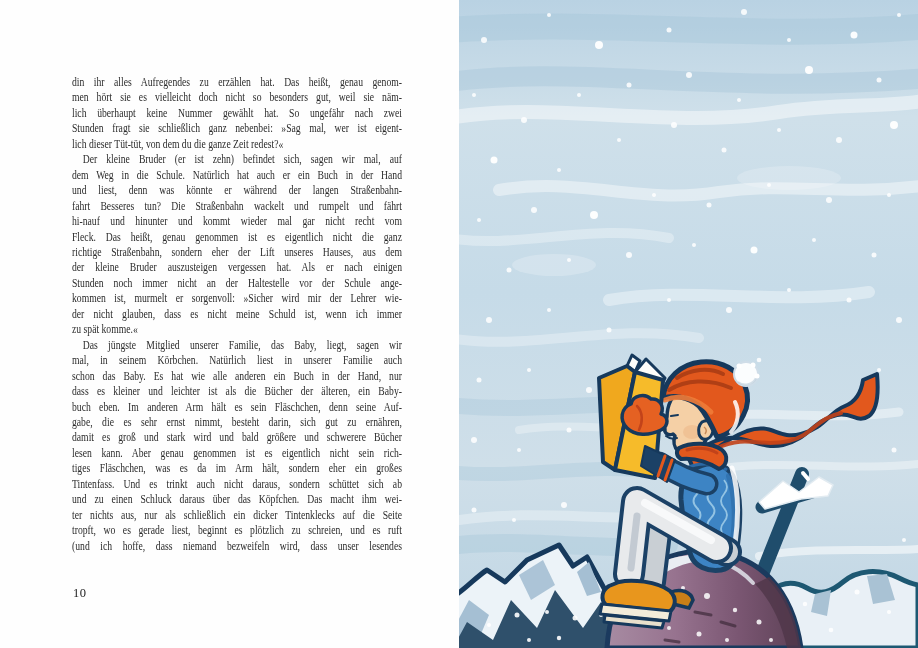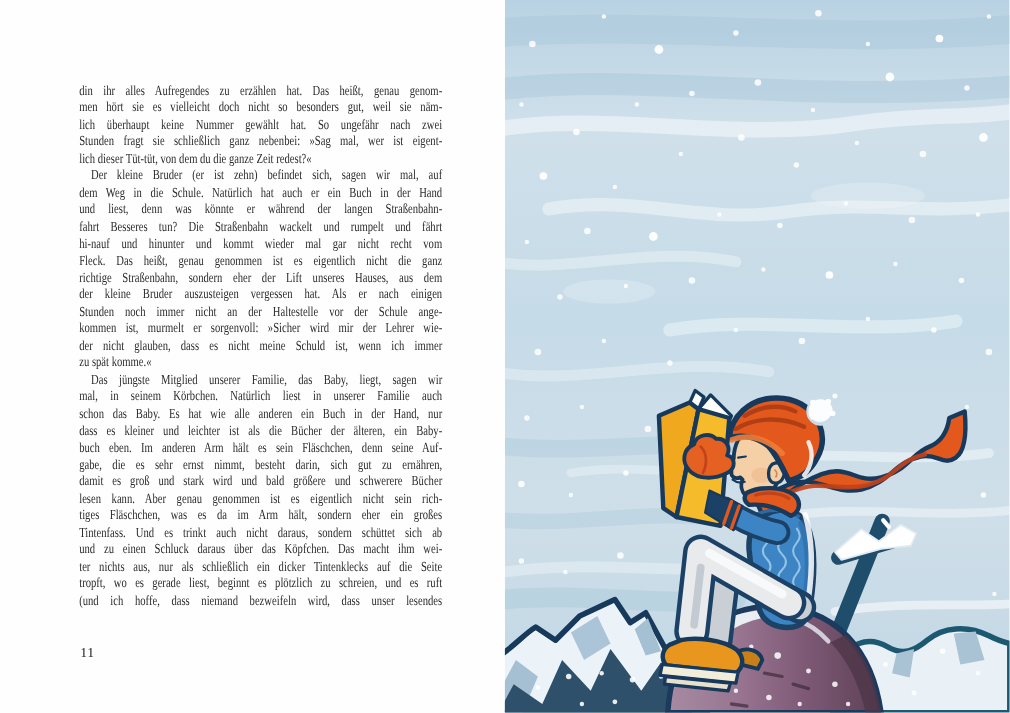--- a/index.html
+++ b/index.html
@@ -56,21 +56,21 @@
           <span class="line">damit es groß und stark wird und bald größere und schwerere Bücher</span>
           <span class="line">lesen kann. Aber genau genommen ist es eigentlich nicht sein rich-</span>
           <span class="line">tiges Fläschchen, was es da im Arm hält, sondern eher ein großes</span>
           <span class="line">Tintenfass. Und es trinkt auch nicht daraus, sondern schüttet sich ab</span>
           <span class="line">und zu einen Schluck daraus über das Köpfchen. Das macht ihm wei-</span>
           <span class="line">ter nichts aus, nur als schließlich ein dicker Tintenklecks auf die Seite</span>
           <span class="line">tropft, wo es gerade liest, beginnt es plötzlich zu schreien, und es ruft</span>
           <span class="line">(und ich hoffe, dass niemand bezweifeln wird, dass unser lesendes</span>
         </p>
       </div>
-    <div class="pagenum">11</div>
+    <div class="pagenum">10</div>
   </div>
 
   <div class="page-right">
   <svg width="459" height="648" viewBox="0 0 459 648" role="img">
     <defs>
       <linearGradient id="skyG" x1="0" y1="0" x2="0" y2="1">
         <stop offset="0" stop-color="#b9d2e3"></stop>
         <stop offset="0.18" stop-color="#cfe0ea"></stop>
         <stop offset="0.45" stop-color="#c6dbe8"></stop>
         <stop offset="0.72" stop-color="#cfdfe9"></stop>

